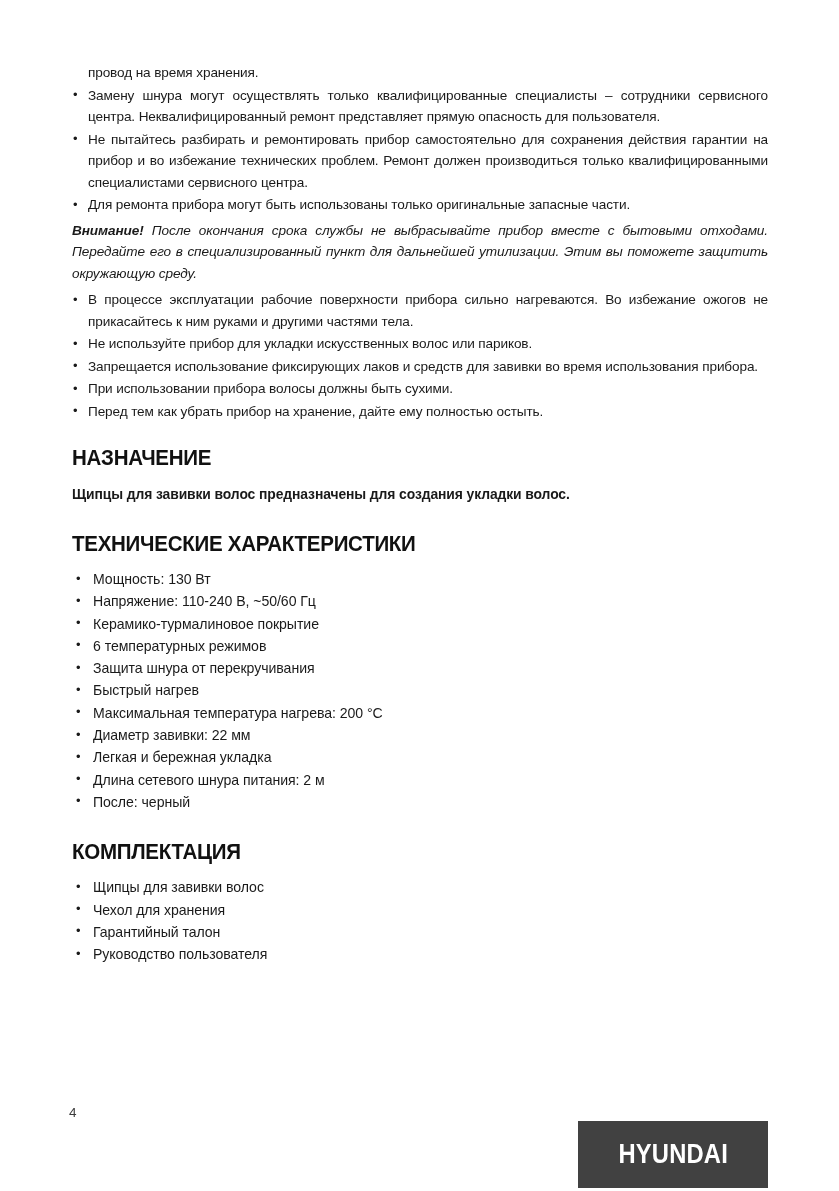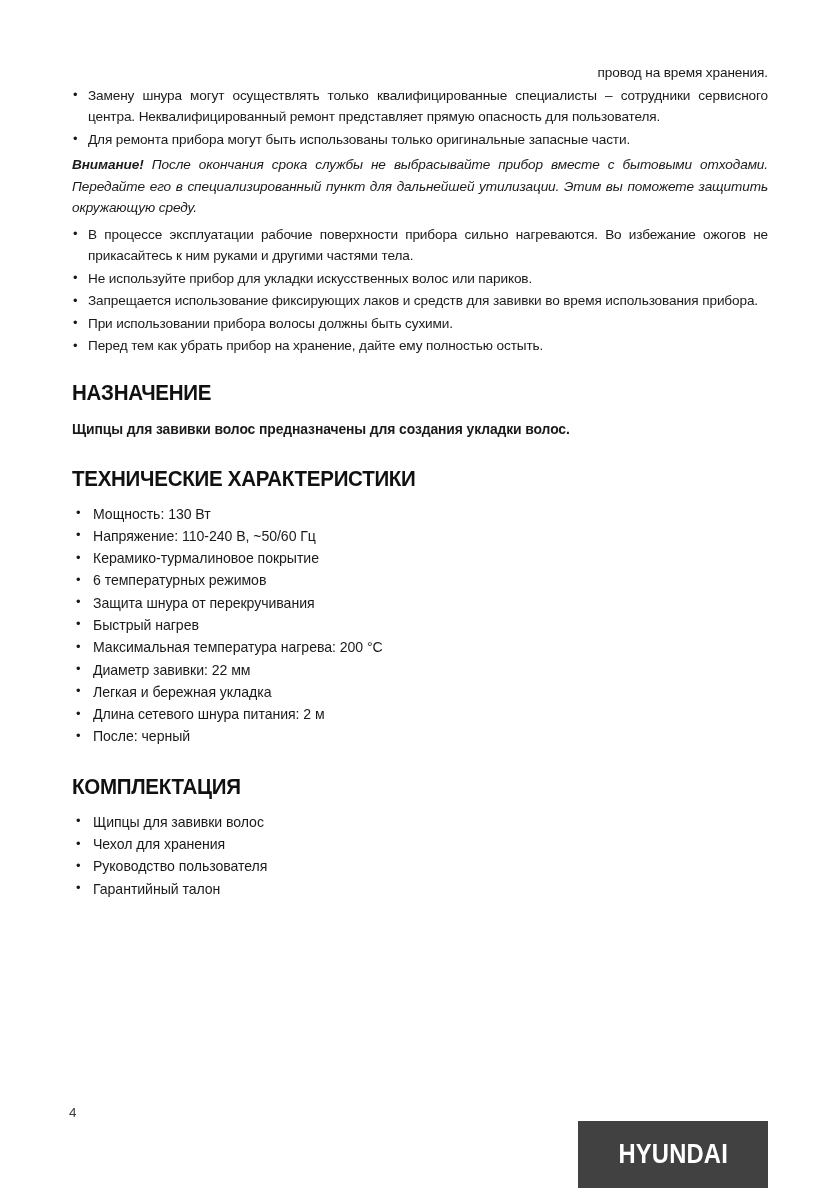--- a/index.html
+++ b/index.html
@@ -28,21 +28,20 @@
     left: 72px;
     top: 62px;
     width: 696px;
   }
 
   .cont-line {
     margin: 0 0 1px 16px;
     font-size: 13.6px;
     line-height: 21.5px;
     letter-spacing: -0.12px;
-    text-align: right;
   }
 
   ul.bullets {
     list-style: none;
     margin: 0;
     padding: 0;
   }
   ul.bullets > li {
     position: relative;
     padding-left: 16px;
@@ -165,20 +164,21 @@
 <body>
 
 <div class="page">
 
   <div class="content">
 
     <p class="cont-line">провод на время хранения.</p>
 
     <ul class="bullets">
       <li>Замену шнура могут осуществлять только квалифицированные специалисты – сотрудники сервисного центра. Неквалифицированный ремонт представляет прямую опасность для пользователя.</li>
+      <li>Не пытайтесь разбирать и ремонтировать прибор самостоятельно для сохранения действия гарантии на прибор и во избежание технических проблем. Ремонт должен производиться только квалифицированными специалистами сервисного центра.</li>
       <li>Для ремонта прибора могут быть использованы только оригинальные запасные части.</li>
     </ul>
 
     <p class="warning"><span class="lead">Внимание!</span><span> После окончания срока службы не выбрасывайте прибор вместе с бытовыми отходами. Передайте его в специализированный пункт для дальнейшей утилизации. Этим вы поможете защитить окружающую среду.</span></p>
 
     <ul class="bullets">
       <li>В процессе эксплуатации рабочие поверхности прибора сильно нагреваются. Во избежание ожогов не прикасайтесь к ним руками и другими частями тела.</li>
       <li>Не используйте прибор для укладки искусственных волос или париков.</li>
       <li>Запрещается использование фиксирующих лаков и средств для завивки во время использования прибора.</li>
       <li>При использовании прибора волосы должны быть сухими.</li>
@@ -215,22 +215,22 @@
 
     <div class="gap-body-to-sec"></div>
 
     <h2 class="section-title">КОМПЛЕКТАЦИЯ</h2>
 
     <div class="gap-title-to-list"></div>
 
     <ul class="speclist">
       <li>Щипцы для завивки волос</li>
       <li>Чехол для хранения</li>
+      <li>Гарантийный талон</li>
       <li>Руководство пользователя</li>
-      <li>Гарантийный талон</li>
     </ul>
 
   </div>
 
   <div class="page-number">4</div>
 
   <div class="brand-logo">
     <span class="wordmark">HYUNDAI</span>
   </div>
 

